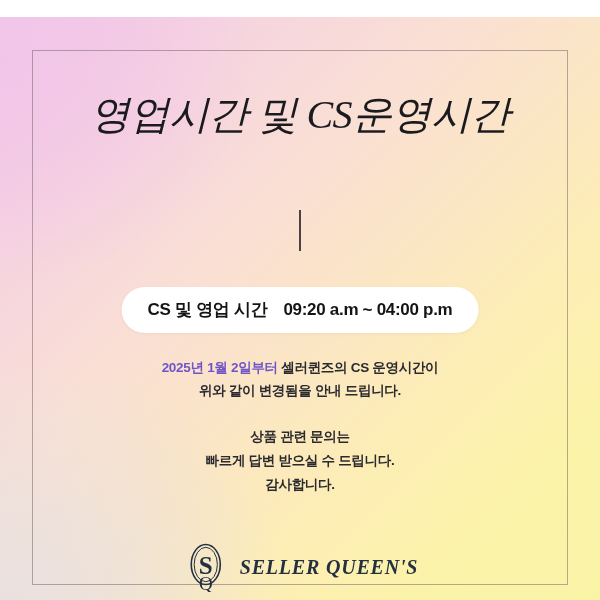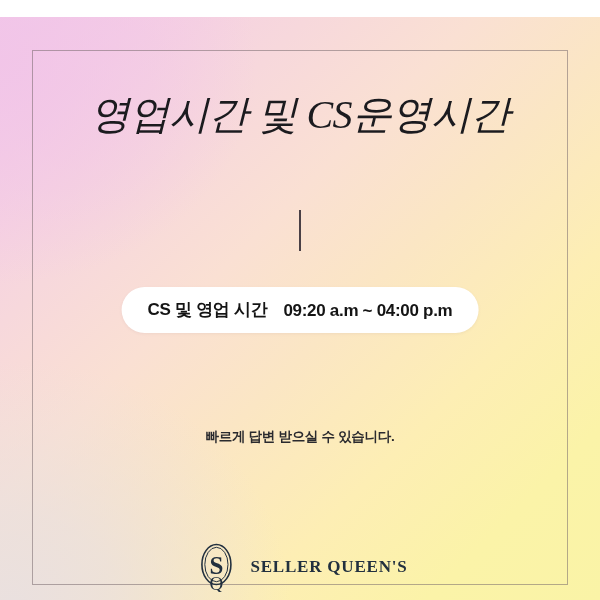--- a/index.html
+++ b/index.html
@@ -103,21 +103,21 @@
     position: absolute;
     top: 270px;
     left: 50%;
     transform: translateX(-50%);
     background: #ffffff;
     border-radius: 999px;
     padding: 11px 26px 12px 26px;
     box-shadow: 0 1px 3px rgba(150,120,130,0.10);
     white-space: nowrap;
     display: flex;
-    align-items: flex-end;
+    align-items: center;
     gap: 16px;
   }
   .pill-label,
   .pill-hours {
     font-family: "Liberation Sans", sans-serif;
     font-weight: 700;
     font-size: 17px;
     color: #141414;
     letter-spacing: -0.3px;
   }
@@ -156,25 +156,26 @@
     top: 525px;
     left: 50%;
     transform: translateX(-50%);
     display: flex;
     align-items: center;
     gap: 10px;
   }
   .logo-mark { display: block; }
   .logo-word {
     font-family: "Liberation Serif", "DejaVu Serif", serif;
-    font-size: 17px;
+    font-size: 20px;
     font-weight: 700;
     letter-spacing: 0.8px;
     color: #22303f;
     white-space: nowrap;
+    font-style: italic;
   }
 </style>
 </head>
 <body>
 
 <div id="poster">
 
   <div class="frame"></div>
 
   <div class="content">
@@ -183,23 +184,31 @@
       <span class="line1">영업시간 및 CS운영시간</span>
     </div>
 
     <div class="divider"></div>
 
     <div class="pill">
       <span class="pill-label">CS 및 영업 시간</span>
       <span class="pill-hours">09:20 a.m ~ 04:00 p.m</span>
     </div>
 
+    <div class="notice">
+      <div>
+        <span class="hl">2025년 1월 2일부터</span><span> 셀러퀸즈의 CS 운영시간이</span>
+      </div>
+      <div>위와 같이 변경됨을 안내 드립니다.</div>
+    </div>
 
     <div class="message">
-      <span class="ln">빠르게 답변 받으실 수 있습니다.</span>
+      <span class="ln">상품 관련 문의는</span>
+      <span class="ln">빠르게 답변 받으실 수 드립니다.</span>
+      <span class="ln">감사합니다.</span>
     </div>
 
     <div class="logo">
       <svg class="logo-mark" width="48" height="50" viewBox="0 0 48 50" fill="none">
         <ellipse cx="24" cy="22.5" rx="14.5" ry="20" stroke="#22303f" stroke-width="1.6" fill="none"></ellipse>
         <ellipse cx="24" cy="22.5" rx="11.6" ry="17.2" stroke="#22303f" stroke-width="1" fill="none"></ellipse>
         <text x="24" y="31.5" text-anchor="middle" font-family="Liberation Serif, DejaVu Serif, serif" font-size="25" font-weight="700" fill="#22303f">S</text>
         <text x="24" y="48" text-anchor="middle" font-family="Liberation Serif, DejaVu Serif, serif" font-size="19" font-weight="400" fill="#22303f">Q</text>
       </svg>
       <span class="logo-word">SELLER QUEEN'S</span>

